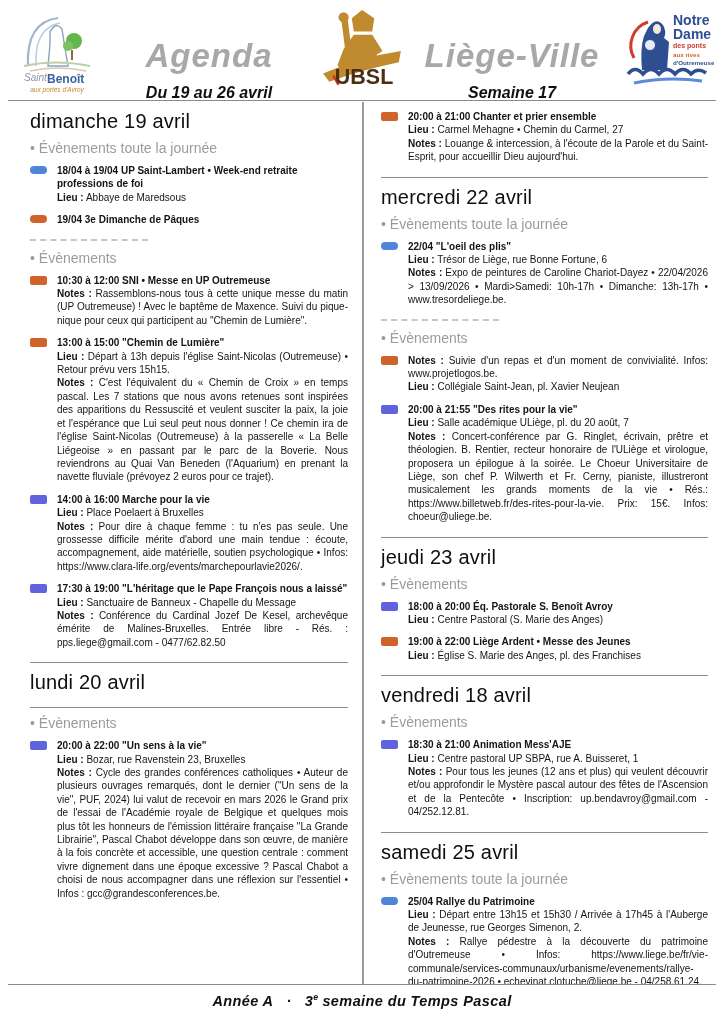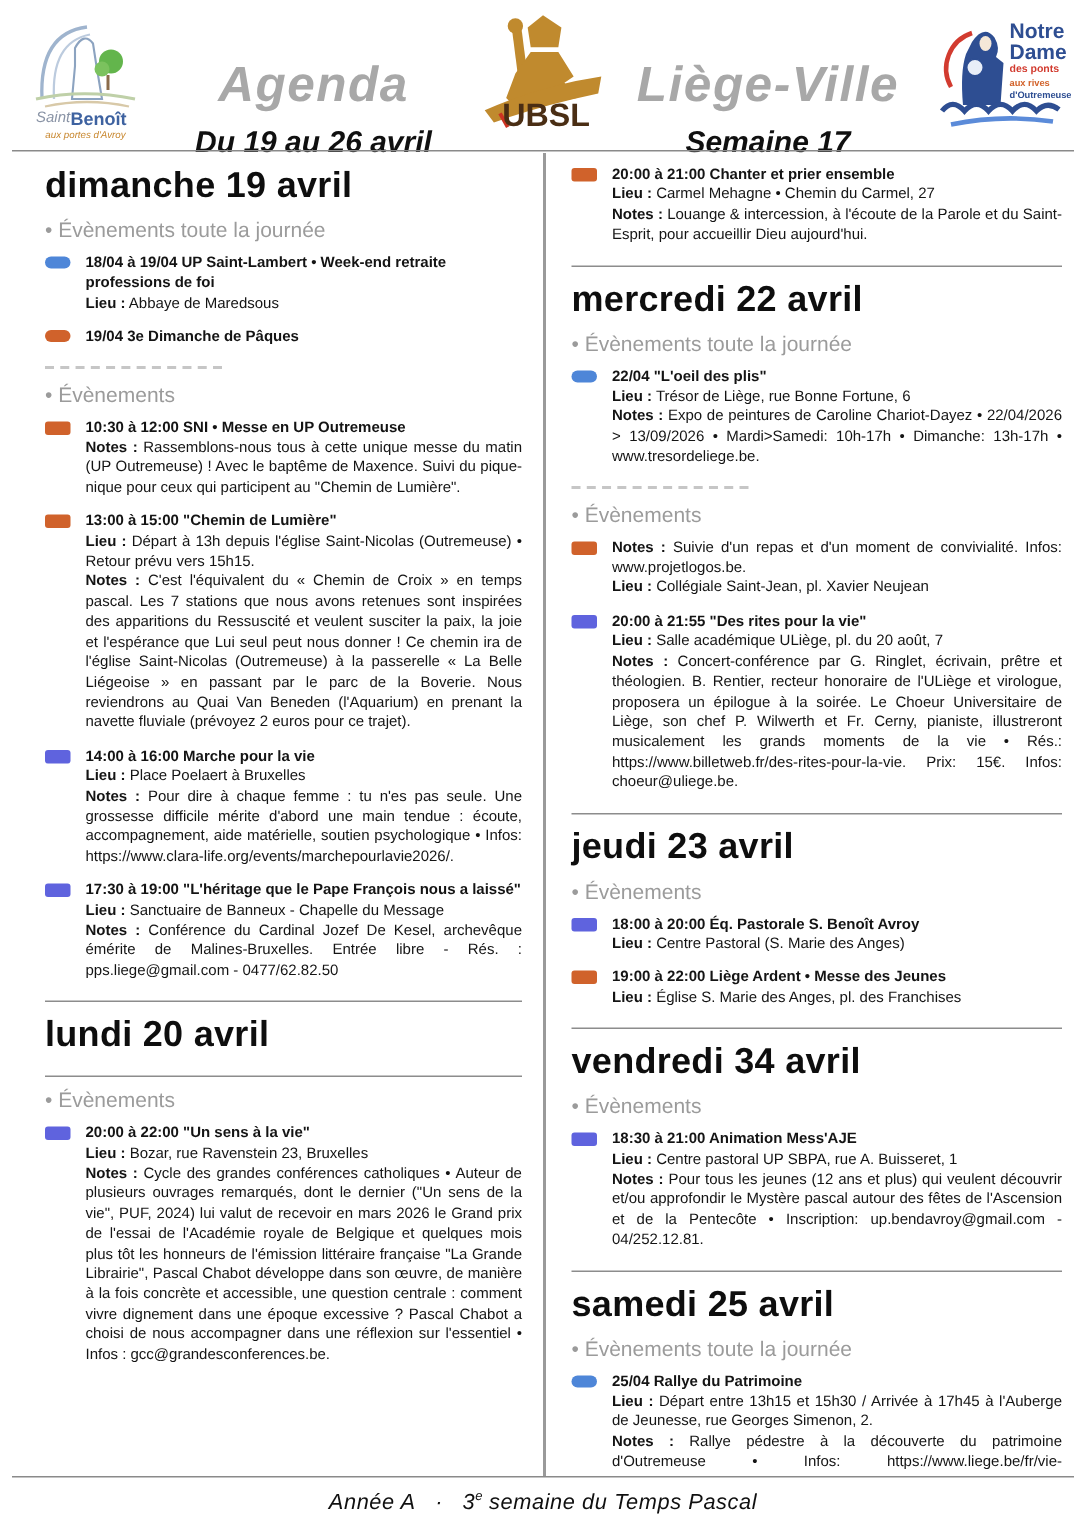--- a/index.html
+++ b/index.html
@@ -9,48 +9,48 @@
   
   .header{position:absolute;top:0;left:0;right:0;height:100px;}
   .logo{position:absolute;}
   .logo-left{left:12px;top:8px;width:90px;height:86px;}
   .logo-center{left:318px;top:6px;width:88px;height:90px;}
   .logo-right{left:620px;top:8px;width:94px;height:86px;}
   .title-block{position:absolute;text-align:center;margin-top:21px;}
   .tb-left{left:104px;top:16px;width:210px;}
   .tb-right{left:412px;top:16px;width:200px;}
   .big-title{font-size:33px;font-weight:bold;font-style:italic;color:#a8a8a8;letter-spacing:1px;}
-  .sub-title{font-size:20px;font-weight:bold;font-style:italic;color:#101010;margin-top:9px;}
+  .sub-title{font-size:16px;font-weight:bold;font-style:italic;color:#101010;margin-top:9px;}
   .head-rule{position:absolute;top:100px;left:8px;right:8px;border-top:1.5px solid #8a8a8a;}
 
   
   .main{position:absolute;top:102px;bottom:40px;left:0;right:0;display:flex;
         padding:0 16px 0 30px;overflow:hidden;}
   .col-left{width:332px;box-sizing:border-box;padding-right:14px;}
   .col-divider{width:2px;background:#9a9a9a;flex:none;}
   .col-right{flex:1;padding-left:17px;min-width:0;}
 
-  .day{font-size:24px;font-weight:bold;color:#0e0e0e;margin:8px 0 2px;letter-spacing:.2px;}
+  .day{font-size:20px;font-weight:normal;color:#0e0e0e;margin:8px 0 2px;letter-spacing:.2px;}
   .slabel{font-size:14px;color:#9b9b9b;margin:7px 0 5px;}
   .rule{border-top:1.5px solid #8c8c8c;margin:13px 0 3px;}
   .dashes{border-top:2px dashed #c6c6c6;width:118px;margin:12px 0 9px;}
 
   .event{display:flex;margin:8px 0 9px;}
   .bullet{flex:none;width:17px;margin-top:2px;margin-right:10px;}
   .pill{height:8px;border-radius:4px;}
   .sq{height:9px;border-radius:2px;}
   .ebody{flex:1;min-width:0;font-size:10px;line-height:13.4px;}
   .etitle{margin:0;font-weight:bold;}
   .eline{margin:0;text-align:justify;overflow-wrap:anywhere;}
   .eline b{font-weight:bold;}
 
   
   .foot-rule{position:absolute;top:984px;left:8px;right:8px;border-top:1.5px solid #8a8a8a;}
   .footer-text{position:absolute;top:992px;left:0;width:100%;text-align:center;
-               font-size:14.5px;font-weight:normal;font-style:italic;color:#101010;letter-spacing:.4px;}
+               font-size:14.5px;font-weight:bold;font-style:italic;color:#101010;letter-spacing:.4px;}
   .footer-text .fdot{margin:0 13px;}
   .footer-text sup{font-size:60%;}
   .footer-text .frest{margin-left:4px;}
 
   
   svg text{font-family:"Liberation Sans","DejaVu Sans",sans-serif;}
 </style>
 </head>
 <body>
 
@@ -227,21 +227,21 @@
           </div>
         </div>
         <div class="event">
           <span class="bullet sq" style="background: rgb(208, 98, 43);"></span>
           <div class="ebody">
             <p class="etitle">19:00 à 22:00 Liège Ardent • Messe des Jeunes</p>
             <p class="eline"><b>Lieu :</b> Église S. Marie des Anges, pl. des Franchises</p>
           </div>
         </div>
         <div class="rule"></div>
-        <div class="day">vendredi 34 avril</div>
+        <div class="day">vendredi 18 avril</div>
         <div class="slabel">• Évènements</div>
         <div class="event">
           <span class="bullet sq" style="background: rgb(95, 99, 222);"></span>
           <div class="ebody">
             <p class="etitle">18:30 à 21:00 Animation Mess'AJE</p>
             <p class="eline"><b>Lieu :</b> Centre pastoral UP SBPA, rue A. Buisseret, 1</p>
             <p class="eline"><b>Notes :</b> Pour tous les jeunes (12 ans et plus) qui veulent découvrir et/ou approfondir le Mystère pascal autour des fêtes de l'Ascension et de la Pentecôte • Inscription: up.bendavroy@gmail.com - 04/252.12.81.</p>
           </div>
         </div>
         <div class="rule"></div>

